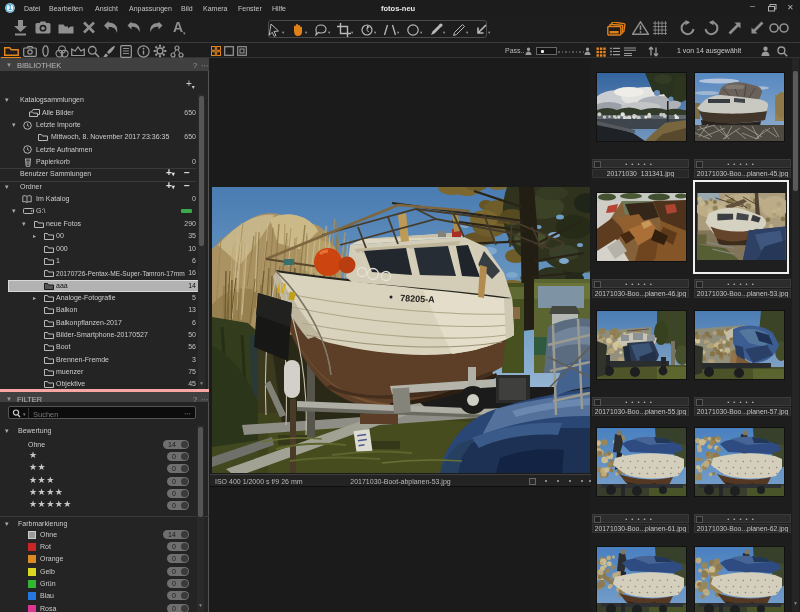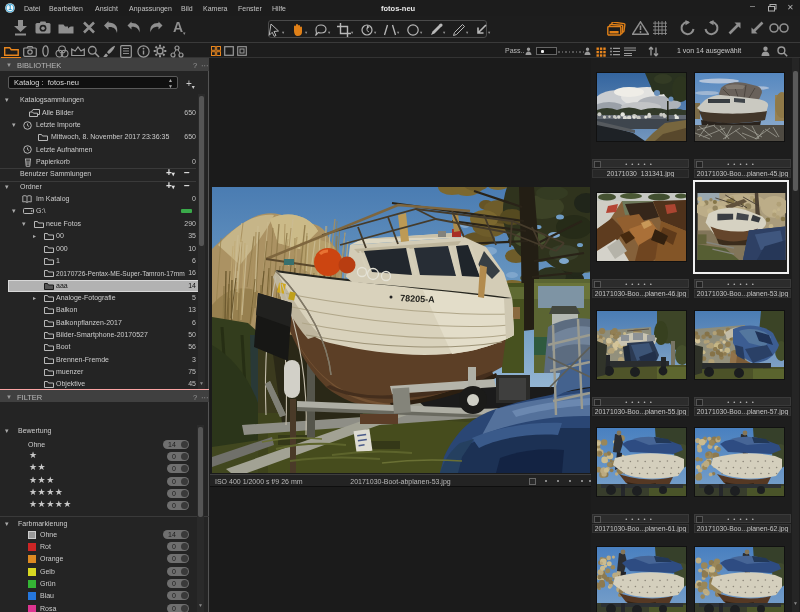--- a/index.html
+++ b/index.html
@@ -296,24 +296,20 @@
       </svg>
     </div>
 
   <div class="a" id="leftpanel">
 <div class="phead" style="top:0">
         <span class="a" style="left:6px;top:4px;font-size:6px;color:#999">▼</span>
         <span class="a" style="left:17px;top:3px">BIBLIOTHEK</span>
         <span class="a" style="left:193px;top:3px;color:#999">?</span>
         <span class="a" style="left:201px;top:3px;color:#999">⋯</span>
       </div>
-<div class="a" style="left:8px;top:18px;width:170px;height:13px;background:#101010;border:1px solid #5a5a5a;border-radius:2px;font-size:7.5px;color:#d8d8d8;line-height:12px">
-        <span class="a" style="left:5px">Katalog :&nbsp; fotos-neu</span>
-        <span class="a" style="right:4px;top:0px;color:#aaa;font-size:5px;line-height:6px">▲<br>▼</span>
-      </div>
 <span class="a" style="left:186px;top:20px;color:#ccc;font-size:10px">+<span style="font-size:6px;vertical-align:-2px">▾</span></span>
 <div class="tree-row" style="top:36.3px;">
         <span class="chev" style="left:5px">▾</span>
         <span class="a" style="left:20px;color:#cccccc">Katalogsammlungen</span>
       </div>
 <div class="tree-row" style="top:48.6px;">
         <svg class="a" style="left:29px;top:2px" width="11" height="8" viewBox="0 0 11 8">
           <path d="M2.5 2.5 l1.5-2 h6.5 v5 h-2" fill="none" stroke="#b8b8b8" stroke-width="1"></path>
           <path d="M0.5 7.5 v-4.5 h3 l1 1.2 h4 v3.3 z" fill="none" stroke="#b8b8b8" stroke-width="1"></path>
         </svg>
@@ -477,25 +473,35 @@
         </svg>
         <span class="a" style="left:56px;color:#cccccc">Objektive</span>
         <span class="num" style="color:#c0c0c0">45</span>
       </div>
 <div class="sep" style="top:110.1px"></div>
 <div class="sep" style="top:122.5px"></div>
 <div class="a" style="left:198px;top:36px;width:7px;height:296px;background:#2a2a2a">
         <div class="a" style="left:1px;top:2px;width:5px;height:150px;background:#555;border-radius:2px"></div>
         <div class="a" style="left:1px;top:286px;color:#888;font-size:5px">▼</div>
       </div>
-<div class="phead" style="top:331px;border-top:1px solid #fca5a5">
+<div class="phead" style="top:331px;border-top:3px solid #fca5a5">
         <span class="a" style="left:6px;top:4px;font-size:6px;color:#999">▼</span>
         <span class="a" style="left:17px;top:3px">FILTER</span>
         <span class="a" style="left:193px;top:3px;color:#999">?</span>
         <span class="a" style="left:201px;top:3px;color:#999">⋯</span>
+      </div>
+<div class="a" style="left:8px;top:348px;width:188px;height:13px;background:#0c0c0c;border:1px solid #555;border-radius:2px;">
+        <svg class="a" style="left:3px;top:2px" width="10" height="9" viewBox="0 0 10 9">
+          <circle cx="4" cy="3.6" r="2.6" fill="none" stroke="#ccc" stroke-width="1.2"></circle>
+          <path d="M5.8 5.6 L8 8" stroke="#ccc" stroke-width="1.3"></path>
+        </svg>
+        <span class="a" style="left:14px;top:4px;color:#888;font-size:5px">▾</span>
+        <span class="a" style="left:19px;top:1px;width:1px;height:10px;background:#333"></span>
+        <span class="a" style="left:24px;top:3px;font-size:7.5px;color:#787878">Suchen</span>
+        <span class="a" style="right:4px;top:3px;color:#bbb;font-size:7px">⋯</span>
       </div>
 <div class="tree-row" style="top:367px">
         <span class="chev" style="left:5px">▾</span>
         <span class="a" style="left:18px">Bewertung</span>
       </div>
 <div class="tree-row" style="top:380.5px">
         <span class="a" style="left:28px">Ohne</span>
         <span class="pill" style="width:26px">14</span>
       </div>
 <div class="tree-row" style="top:392.9px">

